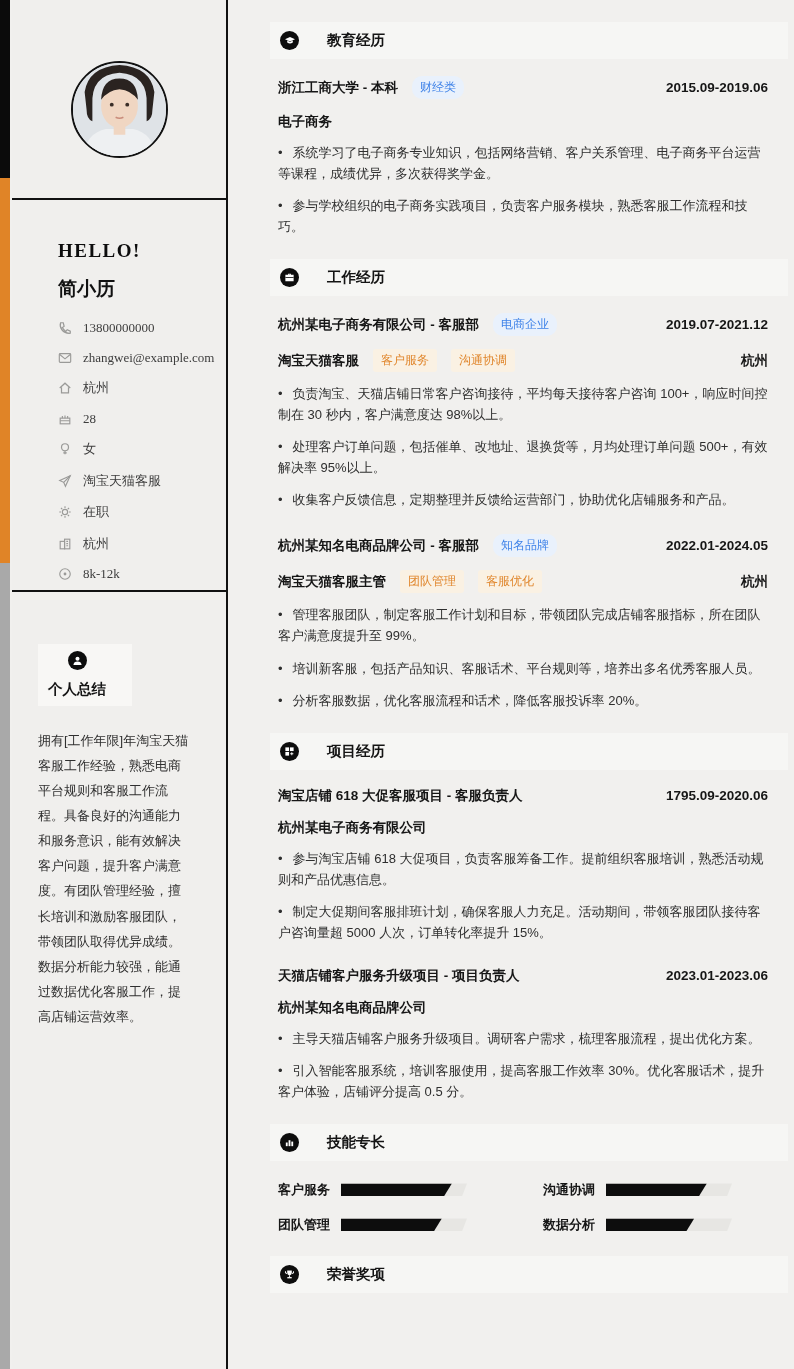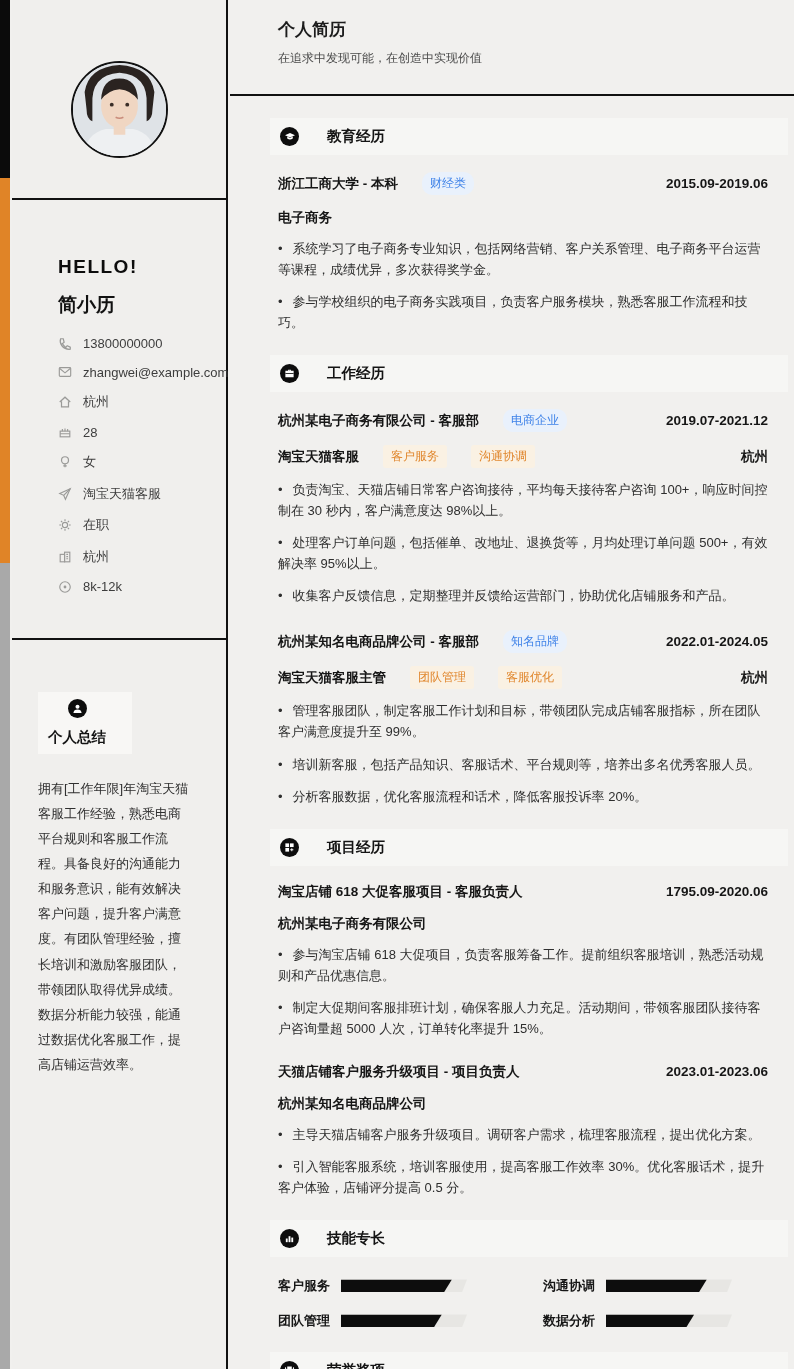--- a/index.html
+++ b/index.html
@@ -12,21 +12,21 @@
   .strip { position:absolute; left:0; width:10px; }
   .strip-black  { top:0; height:178px; background:#0b0b0b; }
   .strip-orange { top:178px; height:385px; background:var(--accent,#e08427); }
   .strip-gray   { top:563px; height:806px; background:#a9a9a9; }
 
   
   .sidebar { position:absolute; left:12px; top:0; width:216px; height:1369px;
     background:#f0efed; border-right:2px solid #111; }
   .photo-box { height:200px; border-bottom:2px solid #111; display:flex; align-items:center; justify-content:center; padding-top:20px; }
   .avatar-ring { width:97px; height:97px; border-radius:50%; border:2px solid #111; overflow:hidden; background:#e8eaec; }
-  .side-info { height:440px; border-bottom:2px solid #111; padding:56px 10px 0 46px; }
+  .side-info { height:392px; border-bottom:2px solid #111; padding:40px 10px 0 46px;font-family:Liberation Serif, serif; }
   .hello { font-size:19px; font-weight:800; letter-spacing:1.5px; color:#0d0d0d; }
   .side-name { font-size:19px; font-weight:700; color:#111; margin:14px 0 18px; }
   .contact-item { display:flex; align-items:center; gap:11px; margin-bottom:13.5px; font-size:13px; color:#3d3d3d; }
   .contact-item svg { flex:0 0 14px; }
   .side-summary { padding:52px 18px 0 26px; }
   .summary-head { display:inline-flex; align-items:center; gap:10px; background:#f8f7f5; padding:7px 26px 7px 10px;flex-direction:column; }
   .summary-text { margin-top:22px; font-size:13px; line-height:1.93; color:#2f2f2f; width:152px; }
 
   
   .sec-icon { width:19px; height:19px; border-radius:50%; background:#0d0d0d; display:inline-flex; align-items:center; justify-content:center; flex:0 0 19px; }
@@ -34,21 +34,21 @@
 
   
   .main { position:absolute; left:230px; top:0; width:564px; height:1369px; }
   .m-header { height:96px; border-bottom:2px solid #111; padding:18px 0 0 48px; }
   .m-title { font-size:17px; font-weight:700; color:#1c1c1c; }
   .m-subtitle { font-size:12px; color:#4a4a4a; margin-top:9px; }
   .m-body { padding:0 6px 0 40px; }
   .sec-head { display:flex; align-items:center; gap:28px; background:#f6f6f4; padding:9px 10px; margin-top:22px; }
   .sec-body { padding:0 20px 0 8px; }
   .row { display:flex; justify-content:space-between; align-items:center; margin-top:17px; }
-  .row-left { display:flex; align-items:center; gap:24px; }
+  .row-left { display:flex; align-items:center; gap:14px; }
   .strong { font-size:13.5px; font-weight:700; color:#161616; }
   .date { font-size:13.5px; font-weight:700; color:#161616; }
   .loc { font-size:13.5px; font-weight:700; color:#161616; }
   .tag-blue { font-size:12px; color:#3e82e8; background:#e9f1fc; padding:3px 8px; border-radius:10px; }
   .tag-orange { font-size:12px; color:#e0862c; background:#faf1e3; padding:3px 8px; border-radius:3px; }
   .bullet { font-size:13px; color:#2e2e2e; line-height:1.62; margin-top:11px; }
   .bullet::before { content:"•"; margin-right:10px; }
   .gap-sm { margin-top:14px; }
 
   
@@ -159,24 +159,20 @@
             <path d="M1.5 11 Q2 7.2 6 7.2 Q10 7.2 10.5 11 Z"></path>
           </svg>
       </span>
       <span class="sec-title">个人总结</span>
     </div>
     <p class="summary-text">拥有[工作年限]年淘宝天猫客服工作经验，熟悉电商平台规则和客服工作流程。具备良好的沟通能力和服务意识，能有效解决客户问题，提升客户满意度。有团队管理经验，擅长培训和激励客服团队，带领团队取得优异成绩。数据分析能力较强，能通过数据优化客服工作，提高店铺运营效率。</p>
   </div>
 </aside>
 
 <main class="main">
-  <div class="m-header">
-    <div class="m-title">个人简历</div>
-    <div class="m-subtitle">在追求中发现可能，在创造中实现价值</div>
-  </div>
 
   <div class="m-body">
 
     <div class="sec-head">
       <span class="sec-icon">
         <svg width="12" height="12" viewBox="0 0 12 12" fill="#fff">
             <path d="M6 2 L11 4.2 L6 6.4 L1 4.2 Z"></path>
             <path d="M3.2 5.6 L3.2 7.6 Q6 9.4 8.8 7.6 L8.8 5.6 L6 6.9 Z"></path>
           </svg>
       </span>

